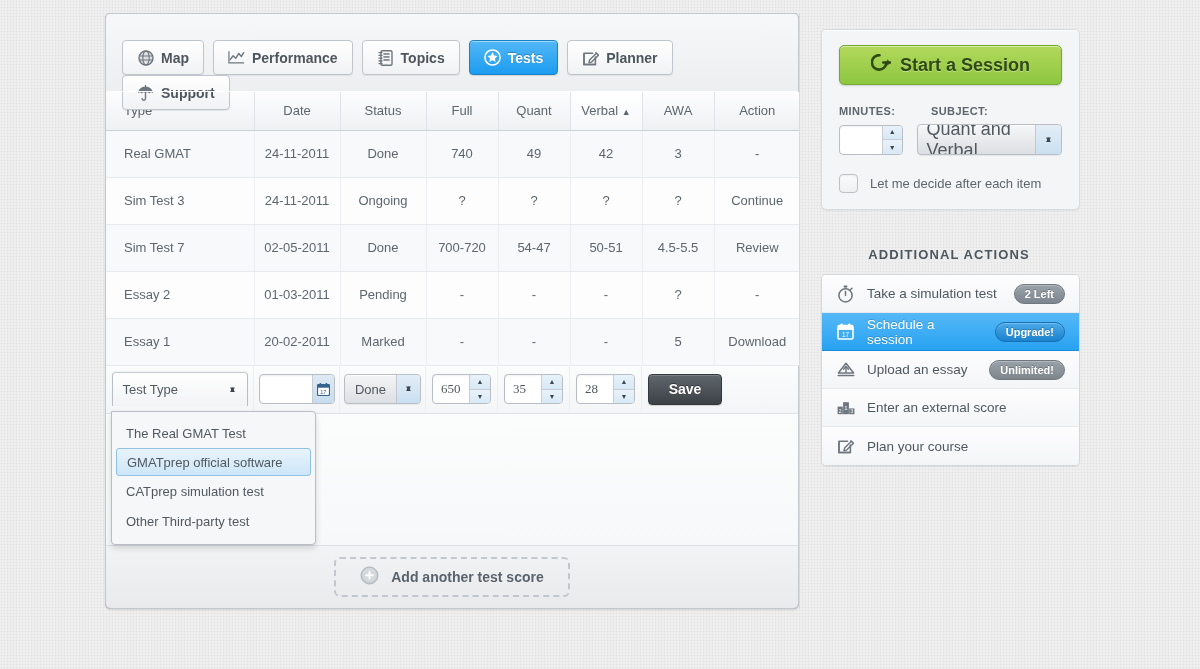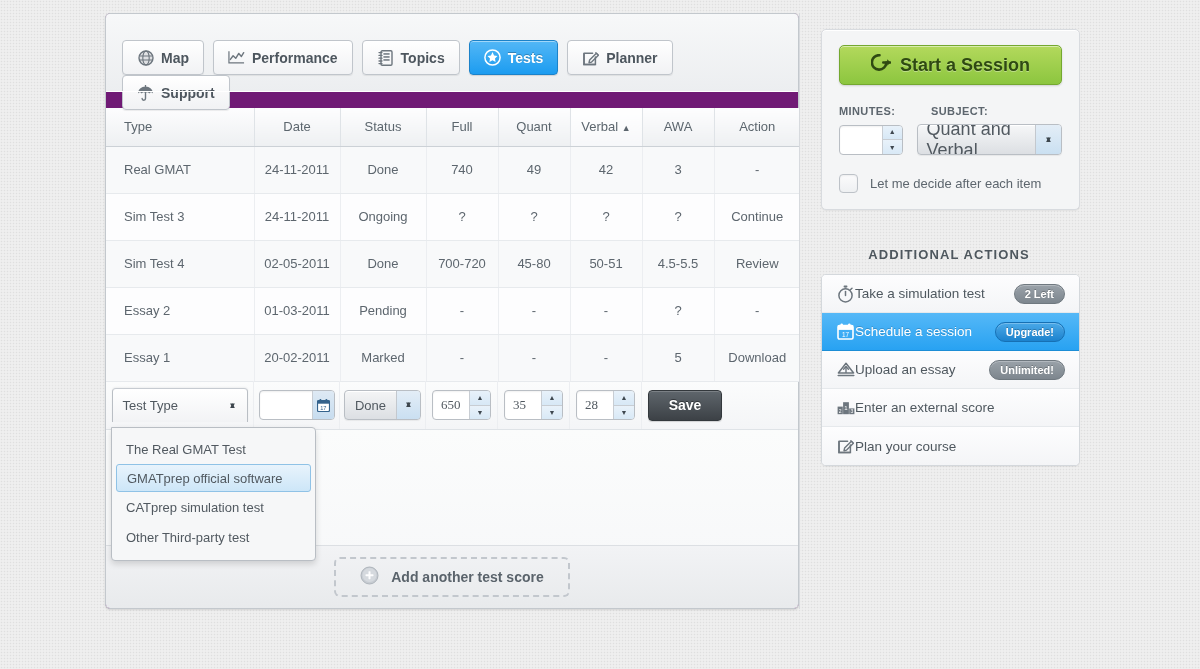--- a/index.html
+++ b/index.html
@@ -60,21 +60,21 @@
     background:linear-gradient(to bottom,#53b7f6 0%,#1c9cf0 100%);
     border:1px solid #1b82c9;
     color:#fff;
     text-shadow:0 -1px 0 rgba(0,0,0,0.25);
     box-shadow:0 1px 1px rgba(0,0,0,0.12), inset 0 1px 0 rgba(255,255,255,0.45);
   }
   .nav-btn .ico { display:inline-flex; width:17px; height:17px; align-items:center; justify-content:center; }
   .nav-btn .ico svg { display:block; }
 
   
-  table.scores { width:100%; border-collapse:collapse; table-layout:fixed;margin-top:16px; }
+  table.scores { width:100%; border-collapse:collapse; table-layout:fixed; }
   table.scores th {
     height:38px;
     font-size:13px; font-weight:normal; color:#5c666e;
     background:linear-gradient(to bottom,#fdfdfe 0%,#eef0f2 100%);
     border-bottom:1px solid #ccd1d6;
     border-right:1px solid #dfe3e7;
     text-align:center;
     padding:0 6px;
   }
   table.scores th.col-type { text-align:left; padding-left:18px; }
@@ -244,21 +244,21 @@
   .check-row span { font-size:13px; color:#5d666e; }
 
   .aa-title { position:absolute; left:0; right:0; top:234px; text-align:center;
               font-size:13px; font-weight:bold; letter-spacing:1.1px; color:#4e575e; }
   .actions-list {
     position:absolute; left:21px; top:261px; width:259px;
     background:#fbfbfc; border:1px solid #d4d8dc; border-radius:5px; overflow:hidden;
     box-shadow:0 1px 1px rgba(0,0,0,0.05);
   }
   .act {
-    height:38px; display:flex; align-items:center; padding:0 14px;
+    height:38px; display:flex; align-items:center; gap:12px; padding:0 14px;
     border-bottom:1px solid #e6e9ec; cursor:pointer;
     background:linear-gradient(to bottom,#fdfdfe 0%,#f4f5f7 100%);
   }
   .act:last-child { border-bottom:none; }
   .act .txt { flex:1; font-size:13.5px; color:#4f585f; }
   .act.highlight {
     background:linear-gradient(to bottom,#55b8f7 0%,#28a2f2 100%);
     border-bottom-color:#1d8ed6;
   }
   .act.highlight .txt { color:#fff; text-shadow:0 -1px 0 rgba(0,0,0,0.18); }
@@ -378,25 +378,25 @@
             <td class="col-type">Sim Test 3</td>
             <td>24-11-2011</td>
             <td>Ongoing</td>
             <td>?</td>
             <td>?</td>
             <td>?</td>
             <td>?</td>
             <td>Continue</td>
           </tr>
           <tr>
-            <td class="col-type">Sim Test 4</td>
+            <td class="col-type">Sim Test 7</td>
             <td>02-05-2011</td>
             <td>Done</td>
             <td>700-720</td>
-            <td>45-80</td>
+            <td>54-47</td>
             <td>50-51</td>
             <td>4.5-5.5</td>
             <td>Review</td>
           </tr>
           <tr>
             <td class="col-type">Essay 2</td>
             <td>01-03-2011</td>
             <td>Pending</td>
             <td>-</td>
             <td>-</td>

